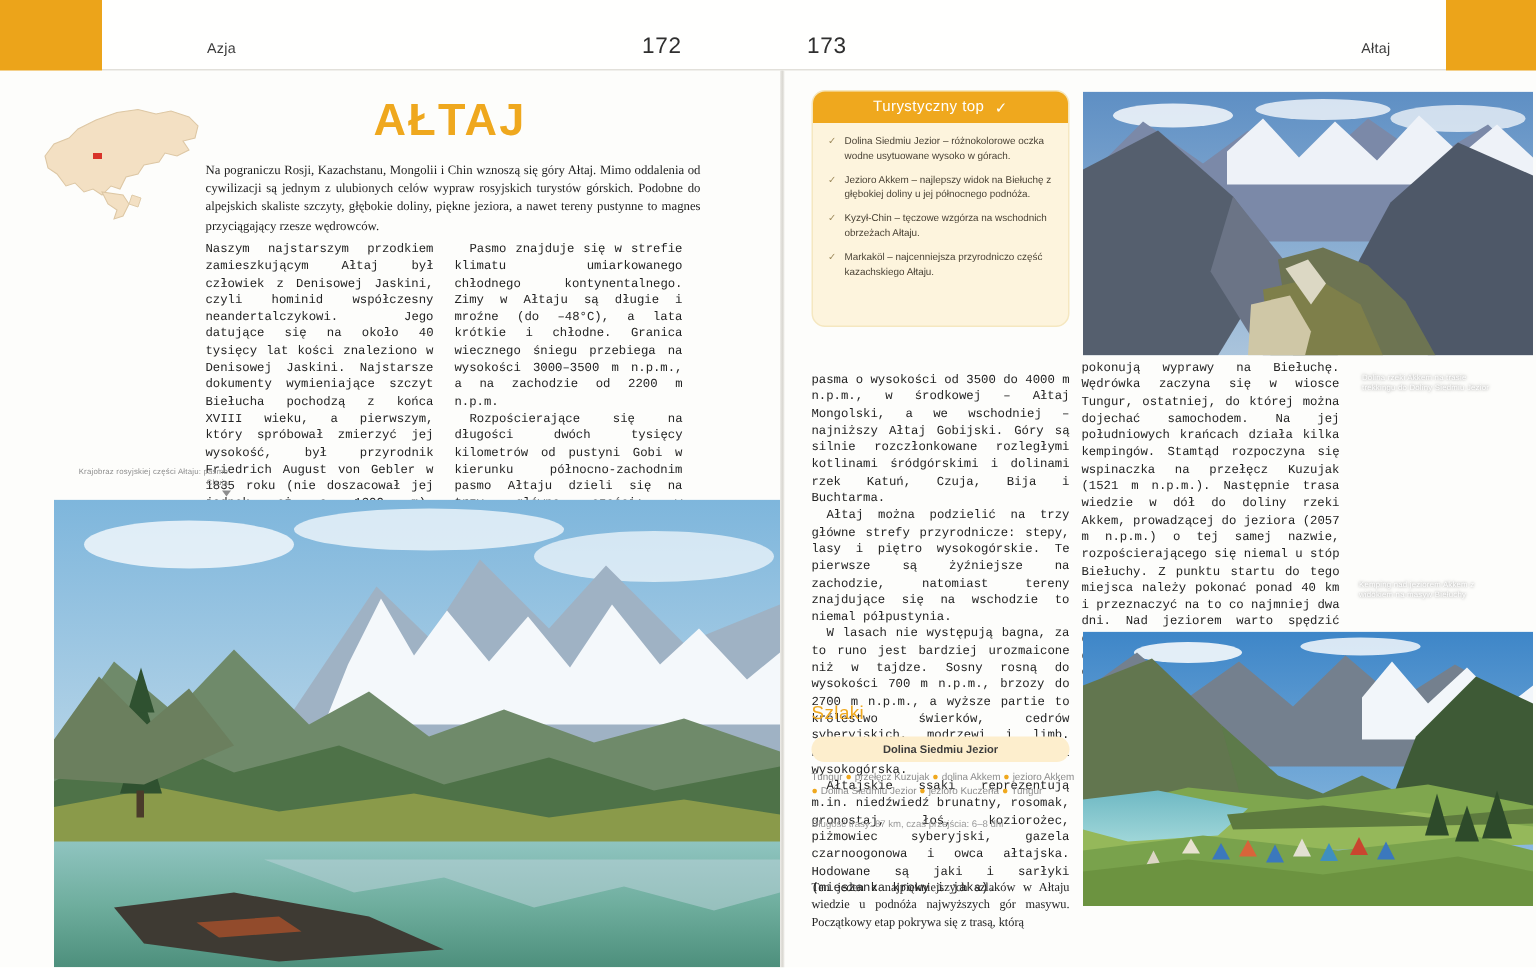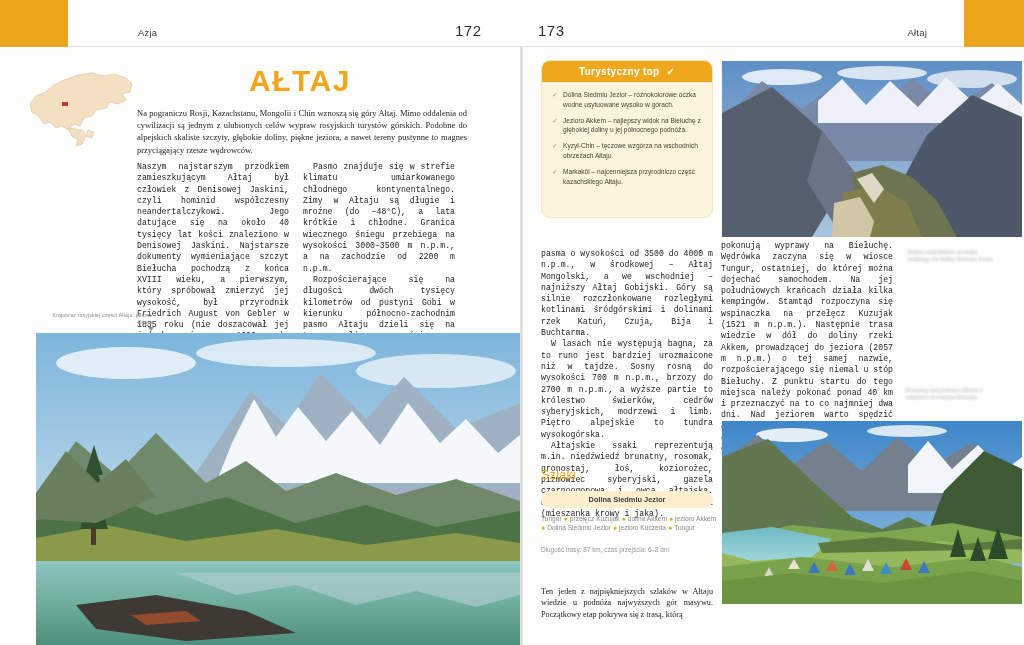--- a/index.html
+++ b/index.html
@@ -27,21 +27,21 @@
     font-family: "Liberation Sans", sans-serif;
     font-size: 9.5px; color: #3b3b3b; letter-spacing: .2px;
   }
   .hdr-section { left: 138px; }
   .hdr-chapter { right: 97px; }
   .hdr-pageno {
     position: absolute; top: 22px;
     font-family: "Liberation Sans", sans-serif;
     font-size: 15px; color: #2f2f2f; letter-spacing: .5px;
   }
-  .pg-left  { left: 455px; }
+  .pg-left  { left: 428px; }
   .pg-right { left: 538px; text-align: center; }
 
   
   .spine {
     position: absolute; left: 520px; top: 47px; width: 3px; height: 598px;
     background: linear-gradient(to right,#efeeea,#d9d7d1,#efeeea);
   }
 
   
   .locator { position: absolute; left: 22px; top: 66px; width: 118px; height: 84px; }
@@ -96,21 +96,21 @@
   
   .toptip {
     position: absolute; left: 541px; top: 60px; width: 172px; height: 158px;
     background: #fdf4dd; border-radius: 9px; border: 1px solid #f5e7c0;
   }
   .toptip-head {
     height: 21px; background: #efa81e;
     border-radius: 8px 8px 0 0;
     display: flex; align-items: center; justify-content: center; gap: 7px;
     font-family: "Liberation Sans", sans-serif;
-    font-weight: bold; font-size: 10px; color: #ffffff; letter-spacing: .3px;
+    font-weight: normal; font-size: 10px; color: #ffffff; letter-spacing: .3px;
   }
   .toptip ul { list-style: none; padding: 8px 11px 0 10px; }
   .toptip li {
     position: relative; padding-left: 11px; margin-bottom: 6.5px;
     font-family: "Liberation Sans", sans-serif;
     font-size: 6.6px; line-height: 9.6px; color: #4a4336;
   }
   .toptip li::before {
     content: "\2713"; position: absolute; left: 0; top: 0;
     font-size: 6.5px; color: #9d8a5c;
@@ -243,20 +243,21 @@
     <ul>
       <li>Dolina Siedmiu Jezior – różnokolorowe oczka wodne usytuowane wysoko w górach.</li>
       <li>Jezioro Akkem – najlepszy widok na Biełuchę z głębokiej doliny u jej północnego podnóża.</li>
       <li>Kyzył-Chin – tęczowe wzgórza na wschodnich obrzeżach Ałtaju.</li>
       <li>Markaköl – najcenniejsza przyrodniczo część kazachskiego Ałtaju.</li>
     </ul>
   </div>
 
   <div class="col col-r1">
     <p class="noind">pasma o wysokości od 3500 do 4000 m n.p.m., w środkowej – Ałtaj Mongolski, a we wschodniej – najniższy Ałtaj Gobijski. Góry są silnie rozczłonkowane rozległymi kotlinami śródgórskimi i dolinami rzek Katuń, Czuja, Bija i Buchtarma.</p>
+    <p>Ałtaj można podzielić na trzy główne strefy przyrodnicze: stepy, lasy i piętro wysokogórskie. Te pierwsze są żyźniejsze na zachodzie, natomiast tereny znajdujące się na wschodzie to niemal półpustynia.</p>
     <p>W lasach nie występują bagna, za to runo jest bardziej urozmaicone niż w tajdze. Sosny rosną do wysokości 700 m n.p.m., brzozy do 2700 m n.p.m., a wyższe partie to królestwo świerków, cedrów syberyjskich, modrzewi i limb. Piętro alpejskie to tundra wysokogórska.</p>
     <p>Ałtajskie ssaki reprezentują m.in. niedźwiedź brunatny, rosomak, gronostaj, łoś, koziorożec, piżmowiec syberyjski, gazela czarnoogonowa i owca ałtajska. Hodowane są jaki i sarłyki (mieszanka krowy i jaka).</p>
   </div>
   <div class="col col-r2">
     <p class="noind">pokonują wyprawy na Biełuchę. Wędrówka zaczyna się w wiosce Tungur, ostatniej, do której można dojechać samochodem. Na jej południowych krańcach działa kilka kempingów. Stamtąd rozpoczyna się wspinaczka na przełęcz Kuzujak (1521 m n.p.m.). Następnie trasa wiedzie w dół do doliny rzeki Akkem, prowadzącej do jeziora (2057 m n.p.m.) o tej samej nazwie, rozpościerającego się niemal u stóp Biełuchy. Z punktu startu do tego miejsca należy pokonać ponad 40 km i przeznaczyć na to co najmniej dwa dni. Nad jeziorem warto spędzić dwie noce na kempingu, a jeden dzień przeznaczyć na zwiedzanie okolicy.</p>
   </div>
 
   <div class="szlaki-h">Szlaki</div>
   <div class="route-pill">Dolina Siedmiu Jezior</div>
   <div class="route-path"><span>Tungur</span><span class="dot"> ● </span><span>przełęcz Kuzujak</span><span class="dot"> ● </span><span>dolina Akkem</span><span class="dot"> ● </span><span>jezioro Akkem</span><span class="dot"> ● </span><span>Dolina Siedmiu Jezior</span><span class="dot"> ● </span><span>jezioro Kuczerła</span><span class="dot"> ● </span><span>Tungur</span></div>

